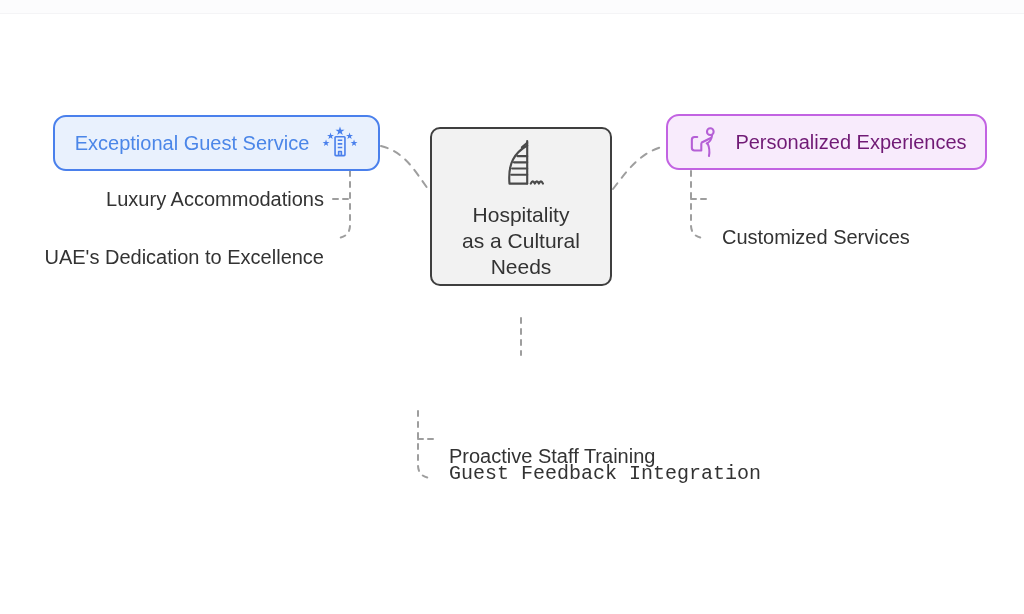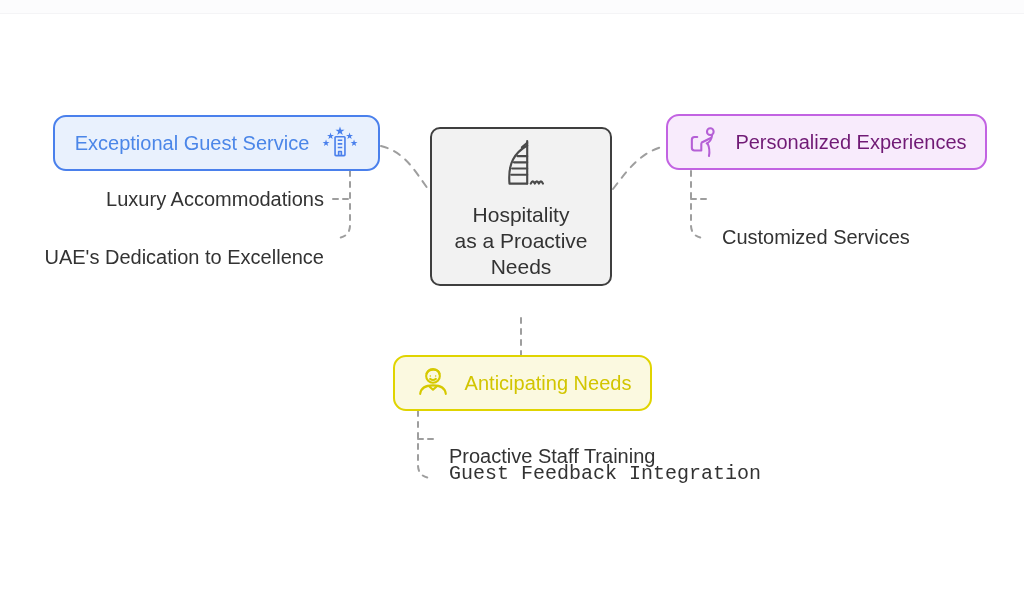--- a/index.html
+++ b/index.html
@@ -70,21 +70,21 @@
         <path d="M42 10 L36 15"></path>
         <path d="M42 13 C28 21 20 33 22 56 L42 56"></path>
         <path d="M31 25 H42"></path>
         <path d="M27 32 H42"></path>
         <path d="M25 39 H42"></path>
         <path d="M24 46 H42"></path>
         <path d="M46 56 q2.3 -5 4.6 0 q2.3 -5 4.6 0 q2.3 -5 4.6 0"></path>
       </svg>
     </span>
     <span>Hospitality</span>
-    <span>as a Proactive</span>
+    <span>as a Cultural</span>
     <span>Needs</span>
   </div>
 
   <div class="node branch branch-blue">
     <span>Exceptional Guest Service</span>
     <span class="icon-wrap">
       <svg width="36" height="36" viewBox="0 0 40 40">
         <g fill="none" stroke="#4a80ec" stroke-width="1.8" stroke-linejoin="round">
           <rect x="14.5" y="13" width="11" height="21" rx="1"></rect>
           <path d="M17.5 17 H22.5 M17.5 21 H22.5 M17.5 25 H22.5"></path>
@@ -107,34 +107,20 @@
         <circle cx="27" cy="8.5" r="3.7"></circle>
         <path d="M29 12.5 C28.5 17 26.5 20 23 21.5"></path>
         <path d="M27.5 15.5 L17.5 20.5"></path>
         <path d="M24 21.5 C26 26 26.5 30.5 25.5 35.5"></path>
         <path d="M12.5 14.5 H9.5 Q6.5 14.5 6.5 17.5 V26.5 Q6.5 29.5 9.5 29.5 H17 V22"></path>
       </svg>
     </span>
     <span>Personalized Experiences</span>
   </div>
 
-  <div class="node branch branch-yellow">
-    <span class="icon-wrap">
-      <svg width="38" height="38" viewBox="0 0 40 40" fill="none" stroke="#d6c900" stroke-width="2.2" stroke-linecap="round" stroke-linejoin="round">
-        <circle cx="20" cy="12.5" r="7.2"></circle>
-        <path d="M13.4 10 Q15.5 5.6 21 6 Q26.5 6.4 26.8 10.4"></path>
-        <circle cx="17.2" cy="12.7" r="0.8" fill="#d6c900" stroke="none"></circle>
-        <circle cx="22.8" cy="12.7" r="0.8" fill="#d6c900" stroke="none"></circle>
-        <path d="M17 15.6 Q20 18 23 15.6"></path>
-        <path d="M6.5 31.5 Q7.5 22.5 20 22.5 Q32.5 22.5 33.5 31.5"></path>
-        <path d="M15.5 23.2 L20 27 L24.5 23.2"></path>
-      </svg>
-    </span>
-    <span>Anticipating Needs</span>
-  </div>
 
   <div class="subitem" style="top:188px;right:700px;">Luxury Accommodations</div>
   <div class="subitem" style="top:226px;right:700px;margin-top:20px;">UAE's Dedication to Excellence</div>
 
   <div class="subitem" style="top:226px;left:722px;">Customized Services</div>
 
   <div class="subitem" style="top:428px;left:449px;margin-top:17px;">Proactive Staff Training</div>
   <div class="subitem" style="top:462px;left:449px;font-family:Liberation Mono, monospace;">Guest Feedback Integration</div>
 
 </div>

